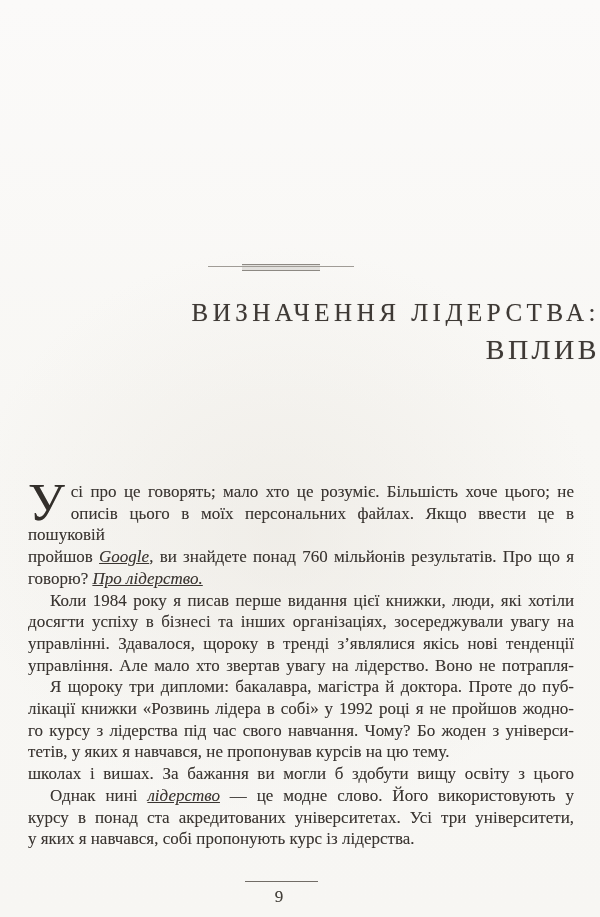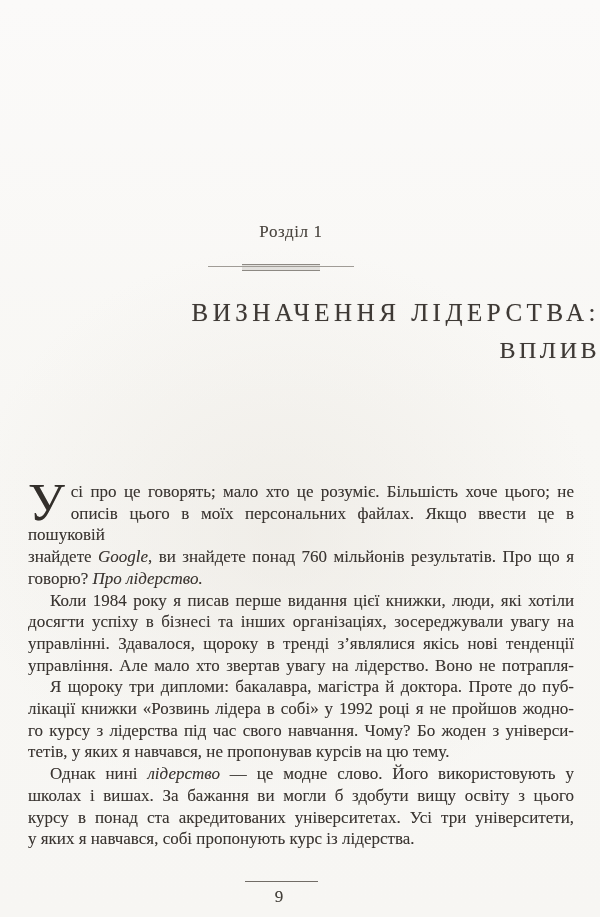--- a/index.html
+++ b/index.html
@@ -39,21 +39,21 @@
     text-align:right;
     color:#3e3935;
   }
   .title-line1{
     font-size:25px;line-height:34px;
     letter-spacing:4.5px;
     font-weight:400;
     text-shadow:0 0 0.7px rgba(62,57,53,0.45);
   }
   .title-line2{
-    font-size:24px;line-height:40px;
+    font-size:28px;line-height:40px;
     letter-spacing:3.5px;
     font-weight:400;
     text-shadow:0 0 0.7px rgba(62,57,53,0.45);
   }
   .body-text{
     position:absolute;top:481px;left:28px;width:546px;
     font-size:17px;line-height:21.7px;
     text-shadow:0 0 0.5px rgba(58,53,49,0.35);
   }
   .para{overflow:visible;}
@@ -61,21 +61,21 @@
     text-align:justify;
     text-align-last:justify;
     white-space:normal;
   }
   .line.last{
     text-align-last:left;
   }
   .line.indent{
     text-indent:22px;
   }
-  .it{font-style:italic;}
+  .it{font-style:italic;text-decoration:underline;}
   .dropcap{
     float:left;
     font-size:52px;
     line-height:43px;
     height:43px;
     padding-right:6px;
     color:#332f2b;
   }
   .footer-rule{
     position:absolute;top:881px;left:245px;width:73px;height:0;
@@ -87,59 +87,58 @@
     font-size:17px;line-height:21px;
     color:#44403a;
     text-shadow:0 0 0.5px rgba(68,64,58,0.4);
   }
 </style>
 </head>
 <body>
 
 <div class="page">
 
-  <div class="chapter-label">Розділ 1</div>
 
   <div class="divider">
     <div class="thin-rule"></div>
     <div class="center-band"></div>
   </div>
 
   <div class="title-block">
     <div class="title-line1">ВИЗНАЧЕННЯ ЛІДЕРСТВА:</div>
     <div class="title-line2">ВПЛИВ</div>
   </div>
 
   <div class="body-text">
 
     <div class="para">
       <span class="dropcap">У</span>
       <div class="line"><span>сі про це говорять; мало хто це розуміє. Більшість хоче цього; не</span></div>
       <div class="line"><span>описів цього в моїх персональних файлах. Якщо ввести це в пошуковій</span></div>
-      <div class="line"><span>знайдете </span><span class="it">Google</span><span>, ви знайдете понад 760 мільйонів результатів. Про що я</span></div>
+      <div class="line"><span>пройшов </span><span class="it">Google</span><span>, ви знайдете понад 760 мільйонів результатів. Про що я</span></div>
       <div class="line last"><span>говорю? </span><span class="it">Про лідерство.</span></div>
     </div>
 
     <div class="para">
       <div class="line indent"><span>Коли 1984 року я писав перше видання цієї книжки, люди, які хотіли</span></div>
       <div class="line"><span>досягти успіху в бізнесі та інших організаціях, зосереджували увагу на</span></div>
       <div class="line"><span>управлінні. Здавалося, щороку в тренді з’являлися якісь нові тенденції</span></div>
       <div class="line"><span>управління. Але мало хто звертав увагу на лідерство. Воно не потрапля-</span></div>
     </div>
 
     <div class="para">
       <div class="line indent"><span>Я щороку три дипломи: бакалавра, магістра й доктора. Проте до пуб-</span></div>
       <div class="line"><span>лікації книжки «Розвинь лідера в собі» у 1992 році я не пройшов жодно-</span></div>
       <div class="line"><span>го курсу з лідерства під час свого навчання. Чому? Бо жоден з універси-</span></div>
       <div class="line last"><span>тетів, у яких я навчався, не пропонував курсів на цю тему.</span></div>
     </div>
 
     <div class="para">
+      <div class="line"><span>школах і вишах. За бажання ви могли б здобути вищу освіту з цього</span></div>
       <div class="line indent"><span>Однак нині </span><span class="it">лідерство</span><span> — це модне слово. Його використовують у</span></div>
-      <div class="line"><span>школах і вишах. За бажання ви могли б здобути вищу освіту з цього</span></div>
       <div class="line"><span>курсу в понад ста акредитованих університетах. Усі три університети,</span></div>
       <div class="line last"><span>у яких я навчався, собі пропонують курс із лідерства.</span></div>
     </div>
 
   </div>
 
   <div class="footer-rule"></div>
   <div class="page-number">9</div>
 
 </div>

